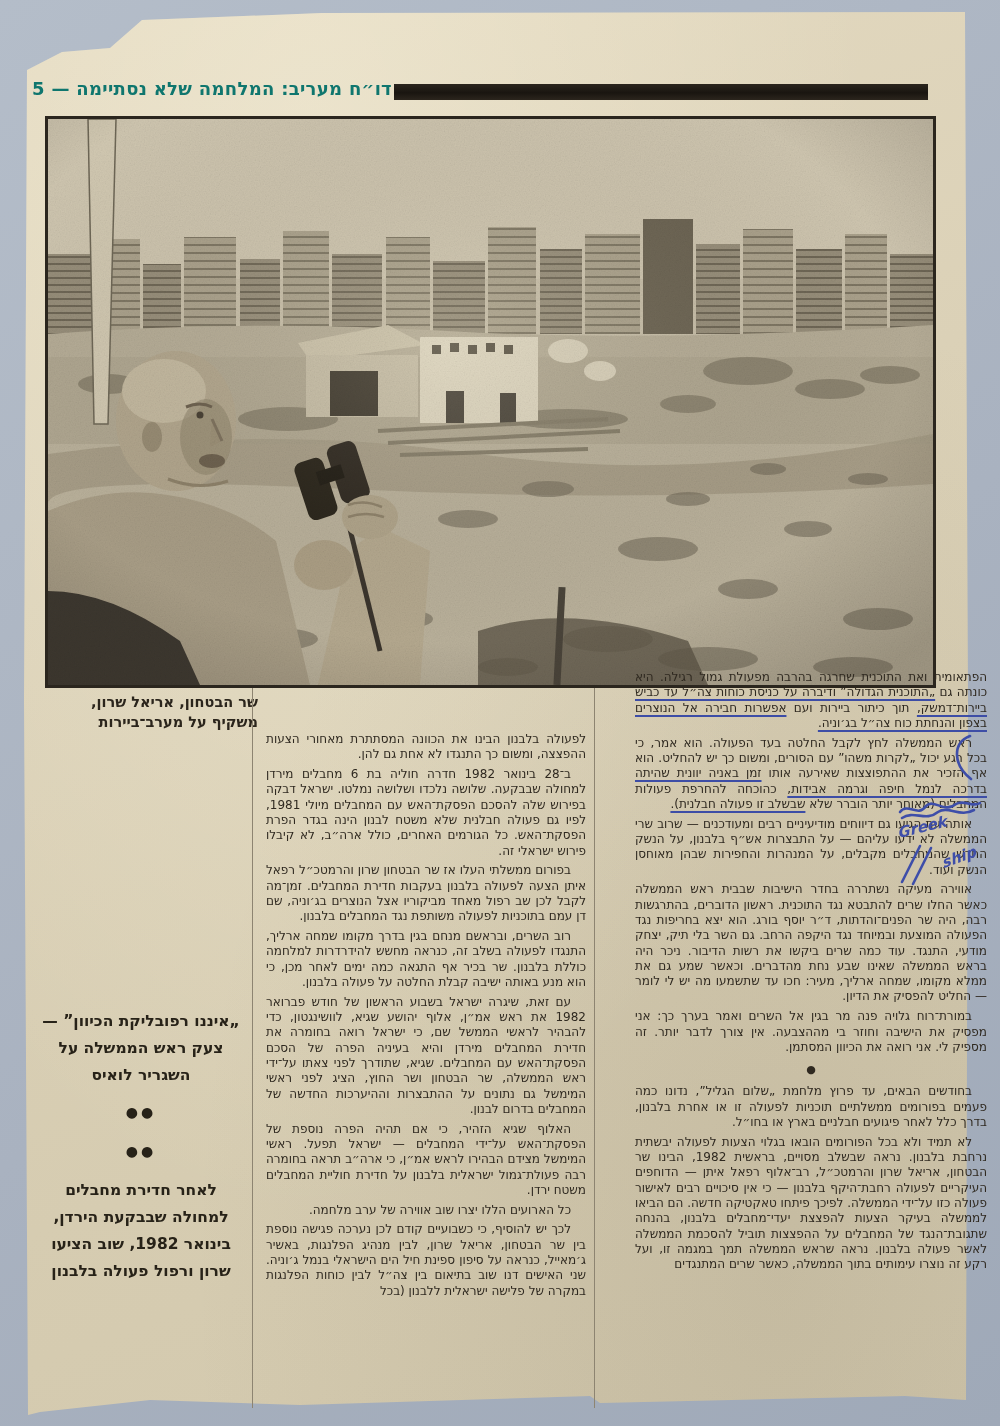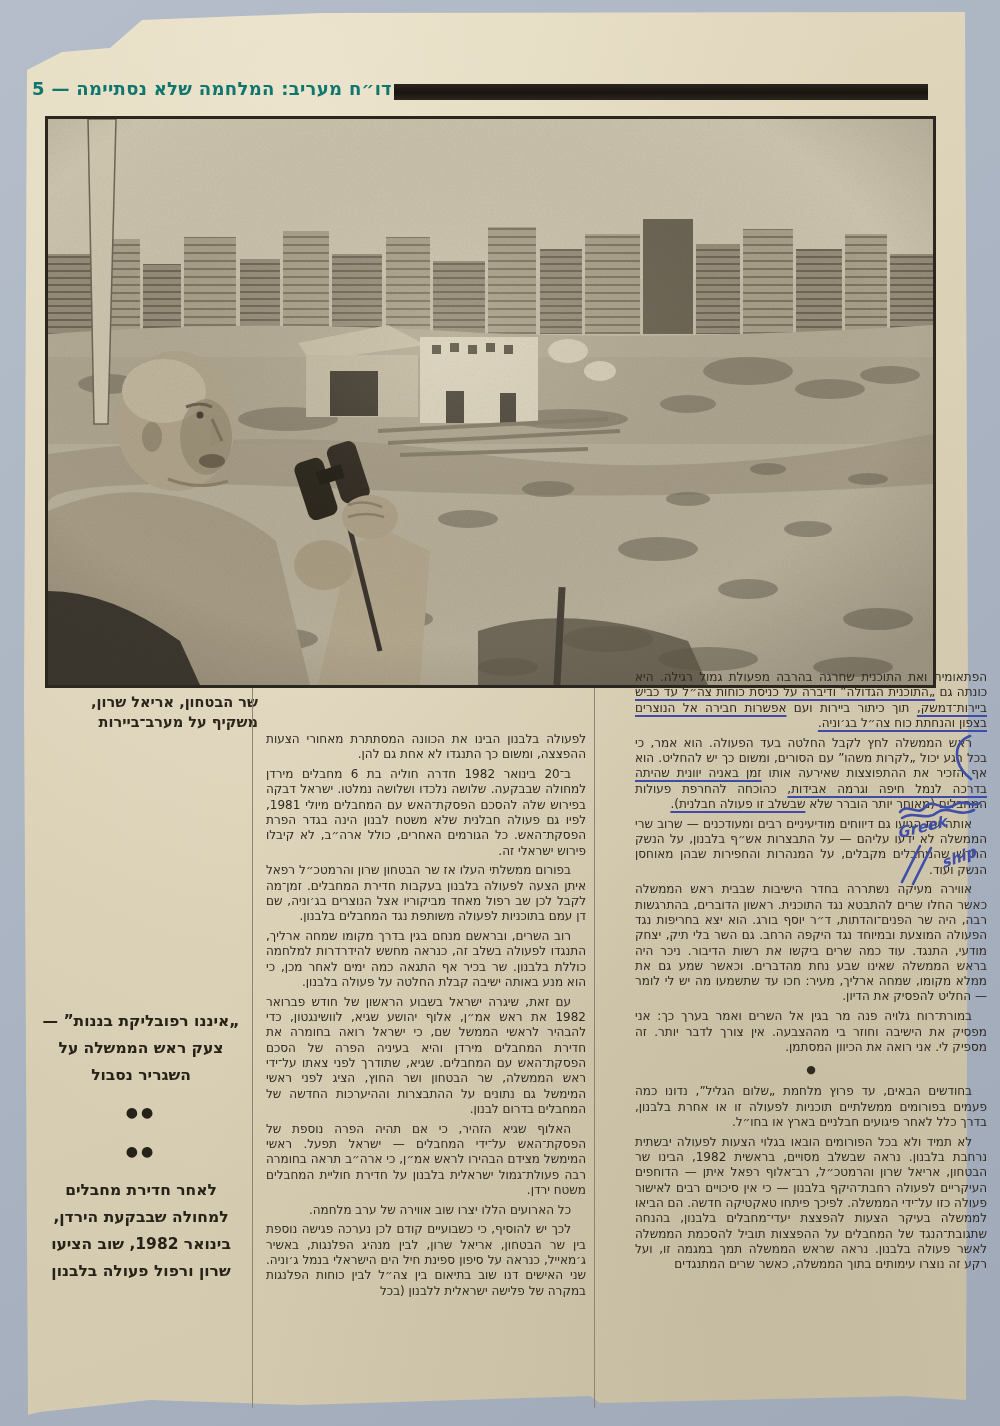--- a/index.html
+++ b/index.html
@@ -227,31 +227,31 @@
   <p>אותה עת הגיעו גם דיווחים מודיעיניים רבים ומעודכנים — שרוב שרי הממשלה לא ידעו עליהם — על התבצרות אש״ף בלבנון, על הנשק החדש שהמחבלים מקבלים, על המנהרות והחפירות שבהן מאוחסן הנשק ועוד.</p>
   <p>אווירה מעיקה נשתררה בחדר הישיבות שבבית ראש הממשלה כאשר החלו שרים להתבטא נגד התוכנית. ראשון הדוברים, בהתרגשות רבה, היה שר הפנים־והדתות, ד״ר יוסף בורג. הוא יצא בחריפות נגד הפעולה המוצעת ובמיוחד נגד היקפה הרחב. גם השר בלי תיק, יצחק מודעי, התנגד. עוד כמה שרים ביקשו את רשות הדיבור. ניכר היה בראש הממשלה שאינו שבע נחת מהדברים. וכאשר שמע גם את ממלא מקומו, שמחה ארליך, מעיר: חכו עד שתשמעו מה יש לי לומר — החליט להפסיק את הדיון.</p>
   <p>במורת־רוח גלויה פנה מר בגין אל השרים ואמר בערך כך: אני מפסיק את הישיבה וחוזר בי מההצבעה. אין צורך לדבר יותר. זה מספיק לי. אני רואה את הכיוון המסתמן.</p>
   <div class="dot-sep">●</div>
   <p>בחודשים הבאים, עד פרוץ מלחמת „שלום הגליל”, נדונו כמה פעמים בפורומים ממשלתיים תוכניות לפעולה זו או אחרת בלבנון, בדרך כלל לאחר פיגועים חבלניים בארץ או בחו״ל.</p>
   <p>לא תמיד ולא בכל הפורומים הובאו בגלוי הצעות לפעולה יבשתית נרחבת בלבנון. נראה שבשלב מסויים, בראשית 1982, הבינו שר הבטחון, אריאל שרון והרמטכ״ל, רב־אלוף רפאל איתן — הדוחפים העיקריים לפעולה רחבת־היקף בלבנון — כי אין סיכויים רבים לאישור פעולה כזו על־ידי הממשלה. לפיכך פיתחו טאקטיקה חדשה. הם הביאו לממשלה בעיקר הצעות להפצצת יעדי־מחבלים בלבנון, בהנחה שתגובת־הנגד של המחבלים על ההפצצות תוביל להסכמת הממשלה לאשר פעולה בלבנון. נראה שראש הממשלה תמך במגמה זו, ועל רקע זה נוצרו עימותים בתוך הממשלה, כאשר שרים המתנגדים</p>
 </div>
 
 <div class="col col-mid">
   <p class="np">לפעולה בלבנון הבינו את הכוונה המסתתרת מאחורי הצעות ההפצצה, ומשום כך התנגדו לא אחת גם להן.</p>
-  <p>ב־20 בינואר 1982 חדרה חוליה בת 6 מחבלים מירדן למחולה שבבקעה. שלושה נלכדו ושלושה נמלטו. ישראל דבקה בפירוש שלה להסכם הפסקת־האש עם המחבלים מיולי 1981, לפיו גם פעולה חבלנית שלא משטח לבנון הינה בגדר הפרת הפסקת־האש. כל הגורמים האחרים, כולל ארה״ב, לא קיבלו פירוש ישראלי זה.</p>
+  <p>ב־28 בינואר 1982 חדרה חוליה בת 6 מחבלים מירדן למחולה שבבקעה. שלושה נלכדו ושלושה נמלטו. ישראל דבקה בפירוש שלה להסכם הפסקת־האש עם המחבלים מיולי 1981, לפיו גם פעולה חבלנית שלא משטח לבנון הינה בגדר הפרת הפסקת־האש. כל הגורמים האחרים, כולל ארה״ב, לא קיבלו פירוש ישראלי זה.</p>
   <p>בפורום ממשלתי העלו אז שר הבטחון שרון והרמטכ״ל רפאל איתן הצעה לפעולה בלבנון בעקבות חדירת המחבלים. זמן־מה לקבל לכן שב רפול מאחד מביקוריו אצל הנוצרים בג׳וניה, שם דן עמם בתוכניות לפעולה משותפת נגד המחבלים בלבנון.</p>
   <p>רוב השרים, ובראשם מנחם בגין בדרך מקומו שמחה ארליך, התנגדו לפעולה בשלב זה, כנראה מחשש להידרדרות למלחמה כוללת בלבנון. שר בכיר אף התגאה כמה ימים לאחר מכן, כי הוא מנע באותה ישיבה קבלת החלטה על פעולה בלבנון.</p>
   <p>עם זאת, שיגרה ישראל בשבוע הראשון של חודש פברואר 1982 את ראש אמ״ן, אלוף יהושע שגיא, לוושינגטון, כדי להבהיר לראשי הממשל שם, כי ישראל רואה בחומרה את חדירת המחבלים מירדן והיא בעיניה הפרה של הסכם הפסקת־האש עם המחבלים. שגיא, שתודרך לפני צאתו על־ידי ראש הממשלה, שר הבטחון ושר החוץ, הציג לפני ראשי המימשל גם נתונים על ההתבצרות וההיערכות החדשה של המחבלים בדרום לבנון.</p>
   <p>האלוף שגיא הזהיר, כי אם תהיה הפרה נוספת של הפסקת־האש על־ידי המחבלים — ישראל תפעל. ראשי המימשל מצידם הבהירו לראש אמ״ן, כי ארה״ב תראה בחומרה רבה פעולת־גמול ישראלית בלבנון על חדירת חוליית המחבלים משטח ירדן.</p>
   <p>כל הארועים הללו יצרו שוב אווירה של ערב מלחמה.</p>
   <p>לכך יש להוסיף, כי כשבועיים קודם לכן נערכה פגישה נוספת בין שר הבטחון, אריאל שרון, לבין מנהיג הפלנגות, באשיר ג׳מאייל, כנראה על סיפון ספינת חיל הים הישראלי בנמל ג׳וניה. שני האישים דנו שוב בתיאום בין צה״ל לבין כוחות הפלנגות במקרה של פלישה ישראלית ללבנון (בכל</p>
 </div>
 
 <div class="col-left">
-  <div class="quote">„איננו רפובליקת בננות” — צעק ראש הממשלה על השגריר נסבול</div>
+  <div class="quote">„איננו רפובליקת הכיוון” — צעק ראש הממשלה על השגריר לואיס</div>
   <div class="qdots">●●</div>
   <div class="qdots">●●</div>
   <div class="quote">לאחר חדירת מחבלים למחולה שבבקעת הירדן, בינואר 1982, שוב הציעו שרון ורפול פעולה בלבנון</div>
 </div>
 
 <div class="hand">
   <svg width="110" height="104" viewBox="0 0 110 104">
     <g stroke="#3e4ea9" stroke-width="2.6" fill="none" stroke-linecap="round">
       <path d="M14,16 C22,6 32,22 40,10 C48,2 58,18 70,8 C78,3 86,12 94,7"></path>
       <path d="M16,22 C28,14 40,26 52,16 C62,9 74,22 88,14"></path>

